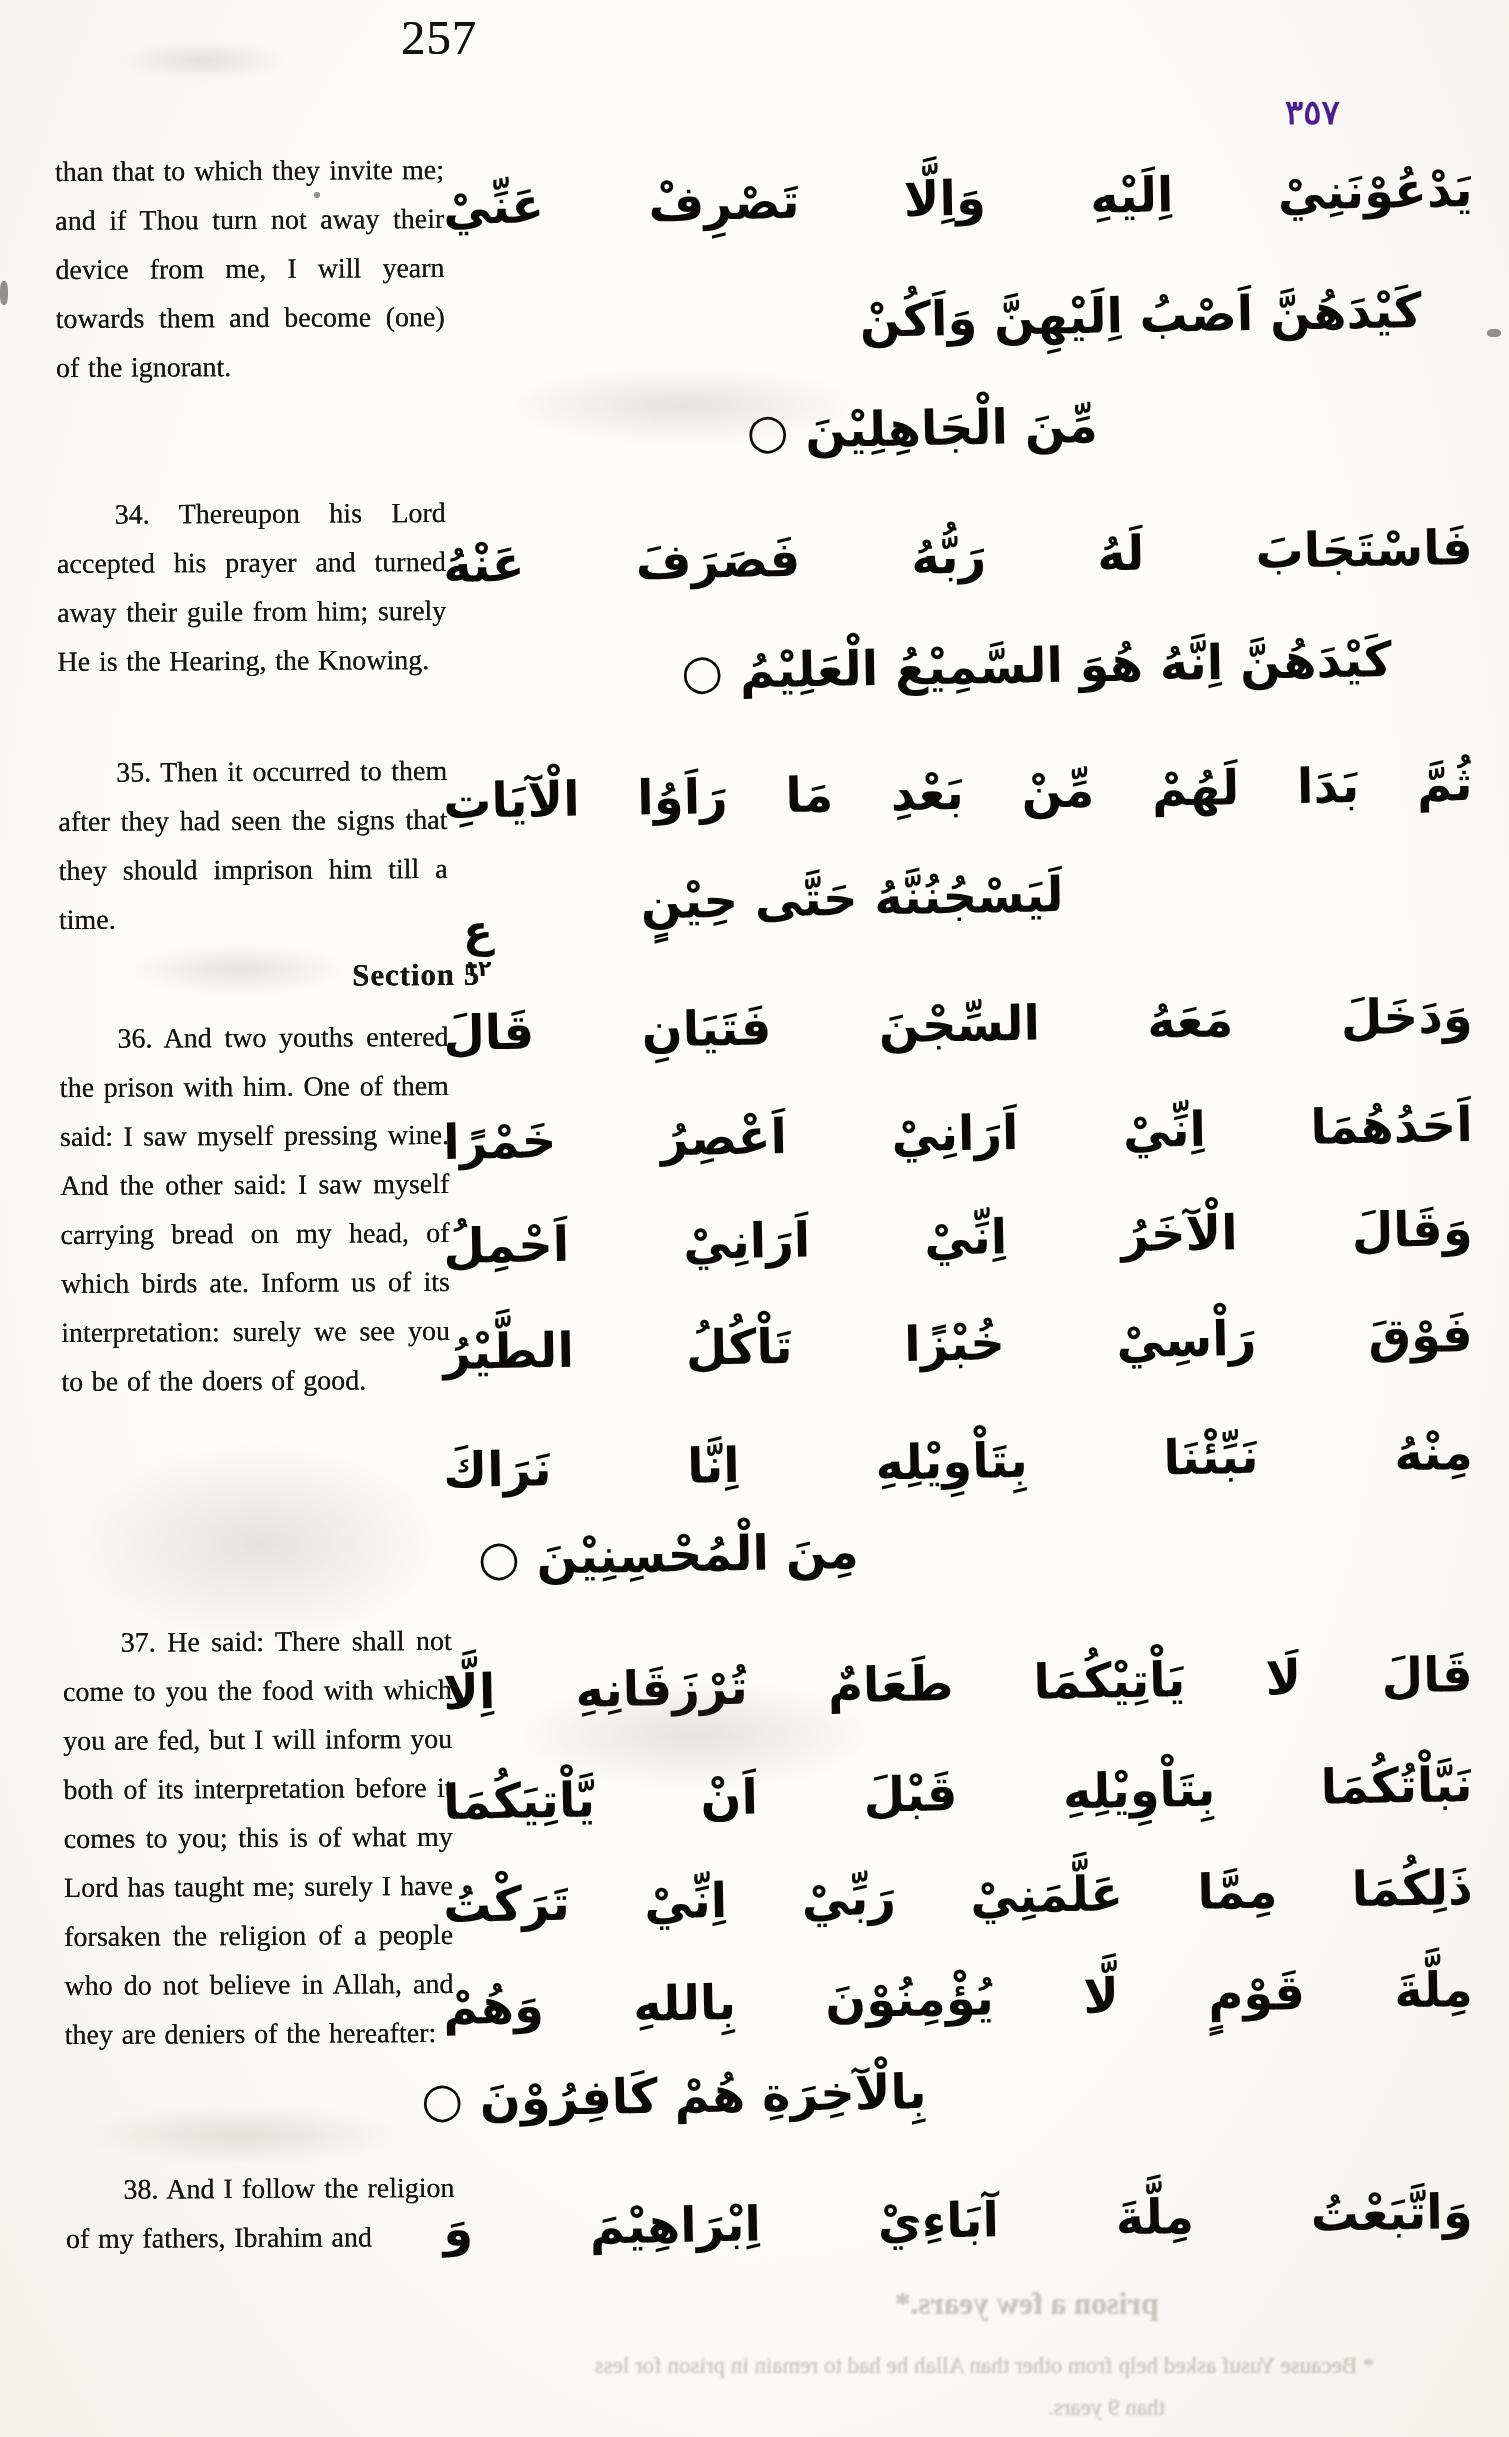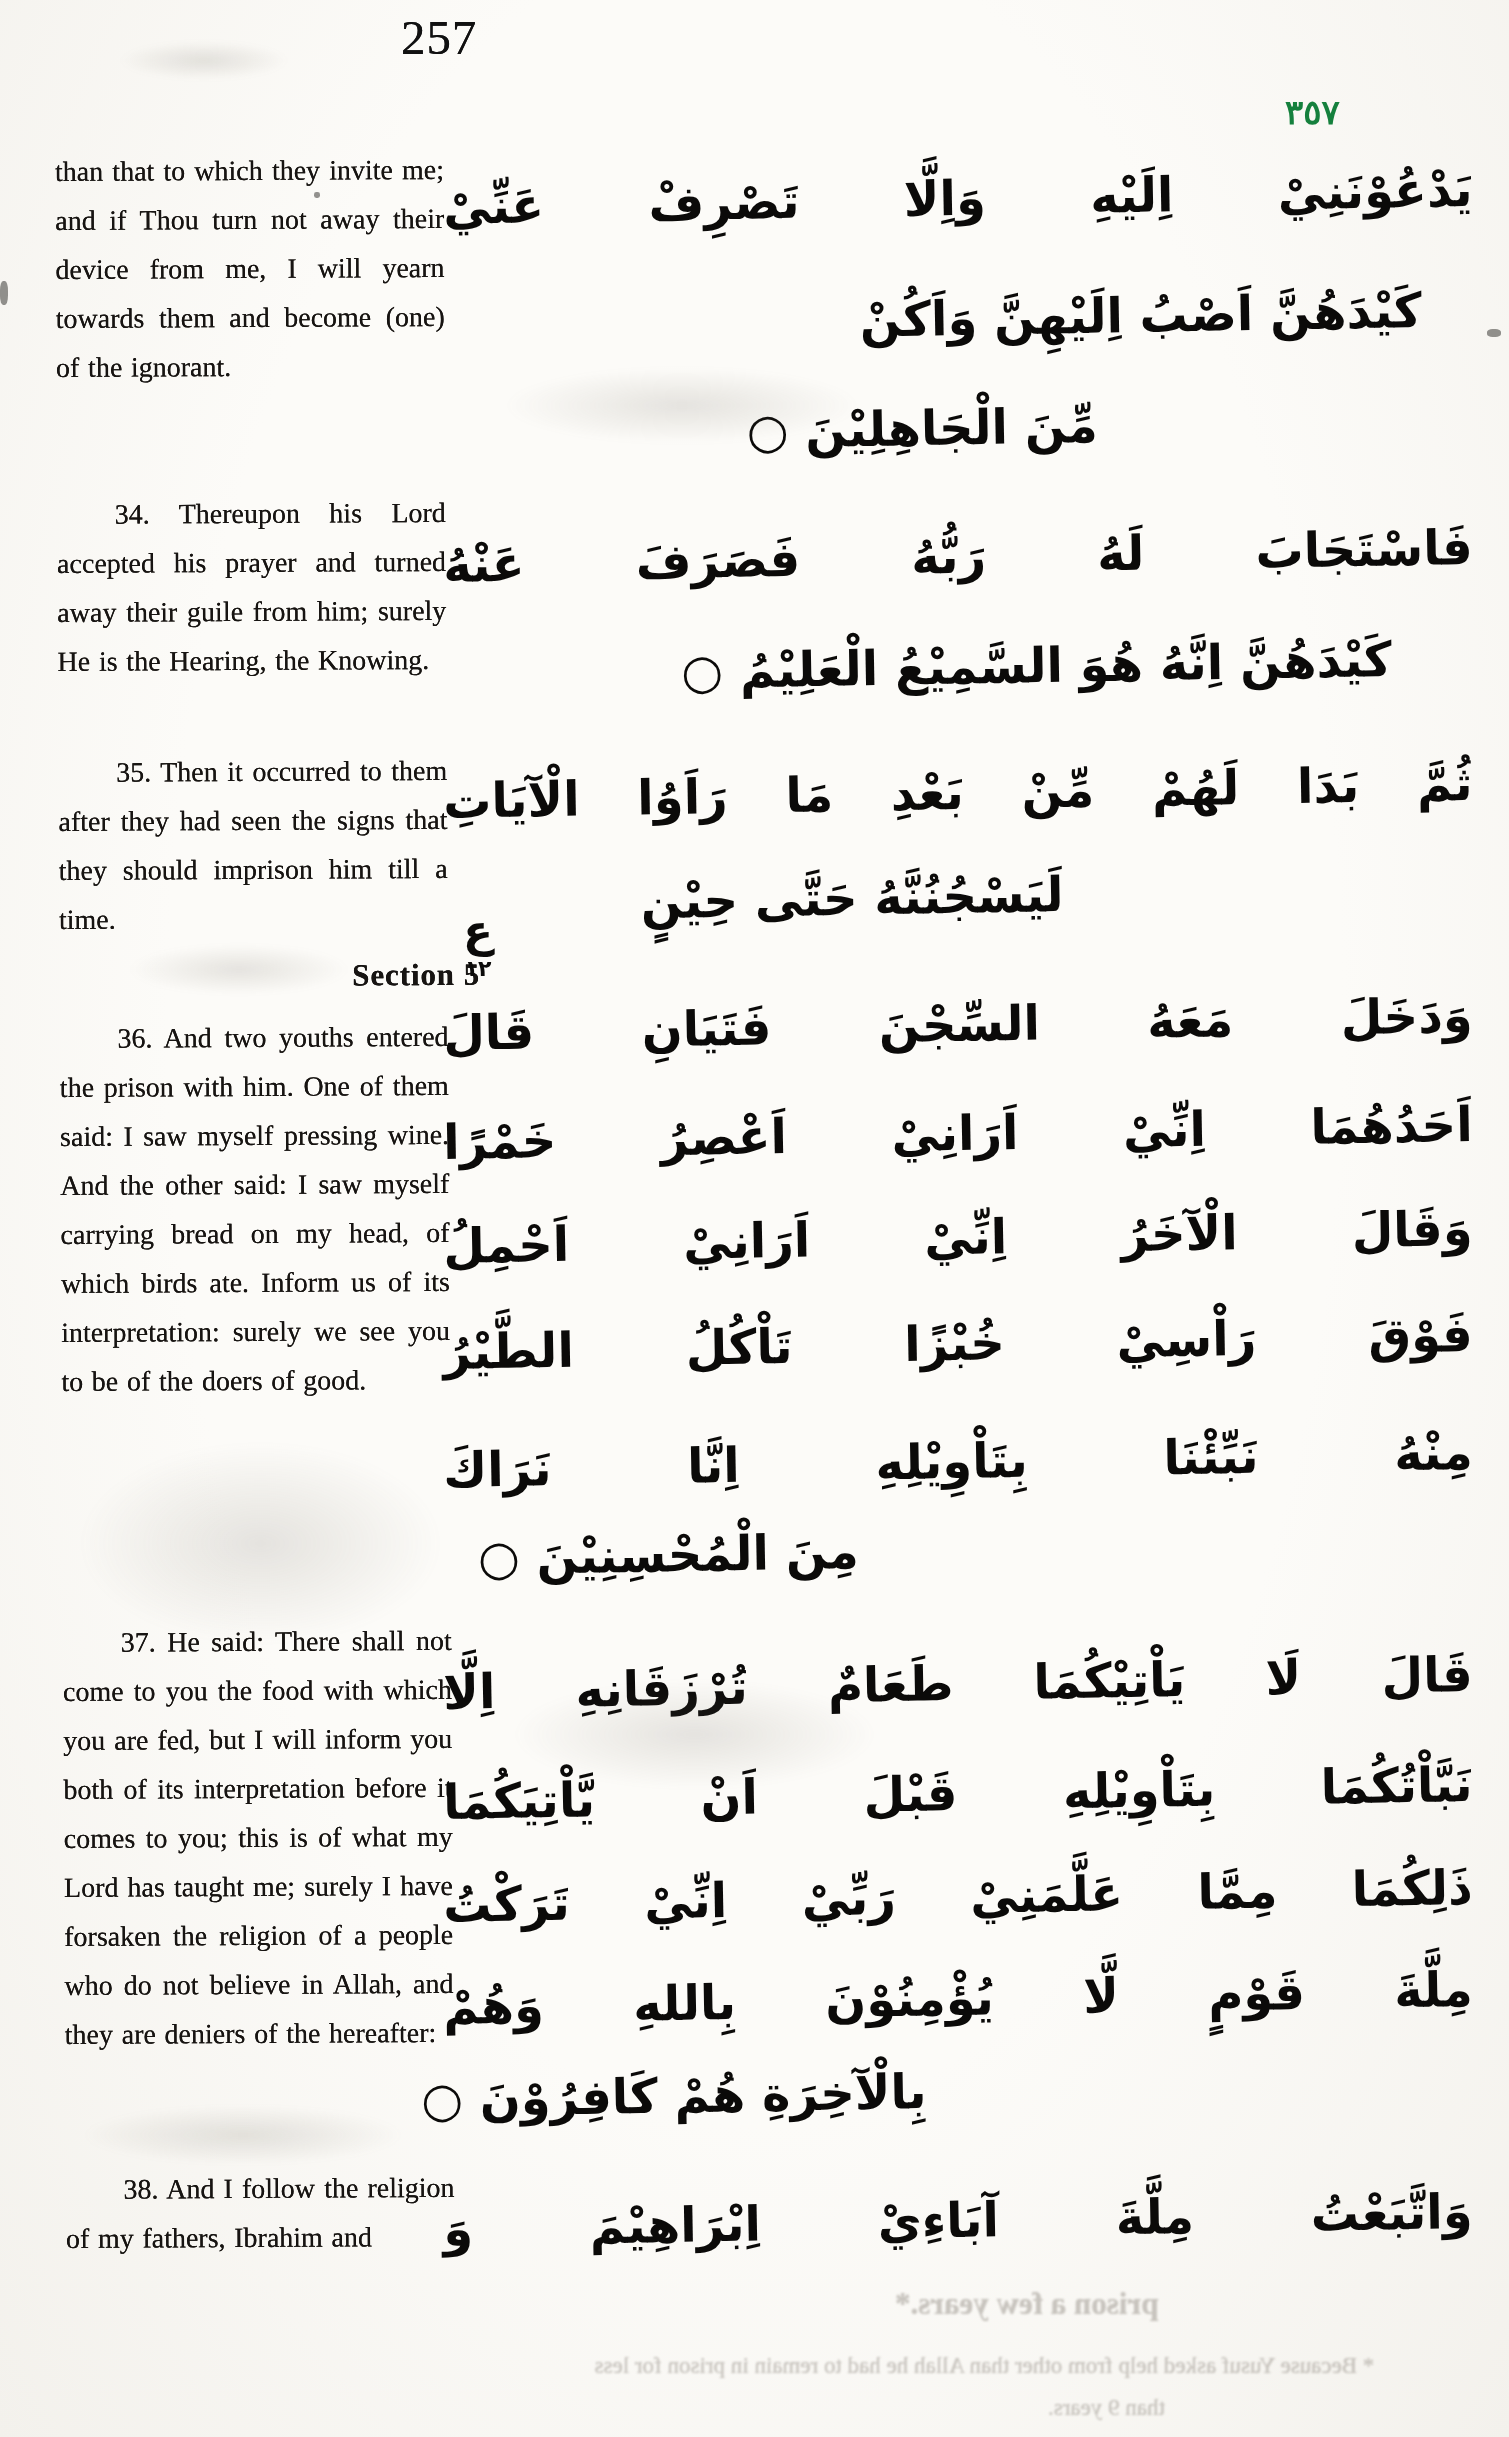--- a/index.html
+++ b/index.html
@@ -13,21 +13,21 @@
 
   
   .pgnum{
     position:absolute;left:401px;top:8.5px;
     font-size:49px;letter-spacing:0.9px;color:#111;
     text-shadow:0 0 0.4px #111;
   }
   .pgnum-ar{
     position:absolute;left:1285px;top:92px;
     font-family:Liberation Sans, sans-serif;font-weight:bold;
-    font-size:34px;color:#15803d;
+    font-size:34px;color:#4c1d95;
   }
 
   
   .eng{position:absolute;left:0;top:0;width:100%;height:100%;transform:rotate(-0.3deg);transform-origin:51px 170px;}
   .para{
     position:absolute;left:55px;width:389px;margin:0;
     font-size:28px;line-height:49px;
     text-align:justify;
     text-shadow:0 0 0.5px #1a1712;
     word-spacing:1.7px;

